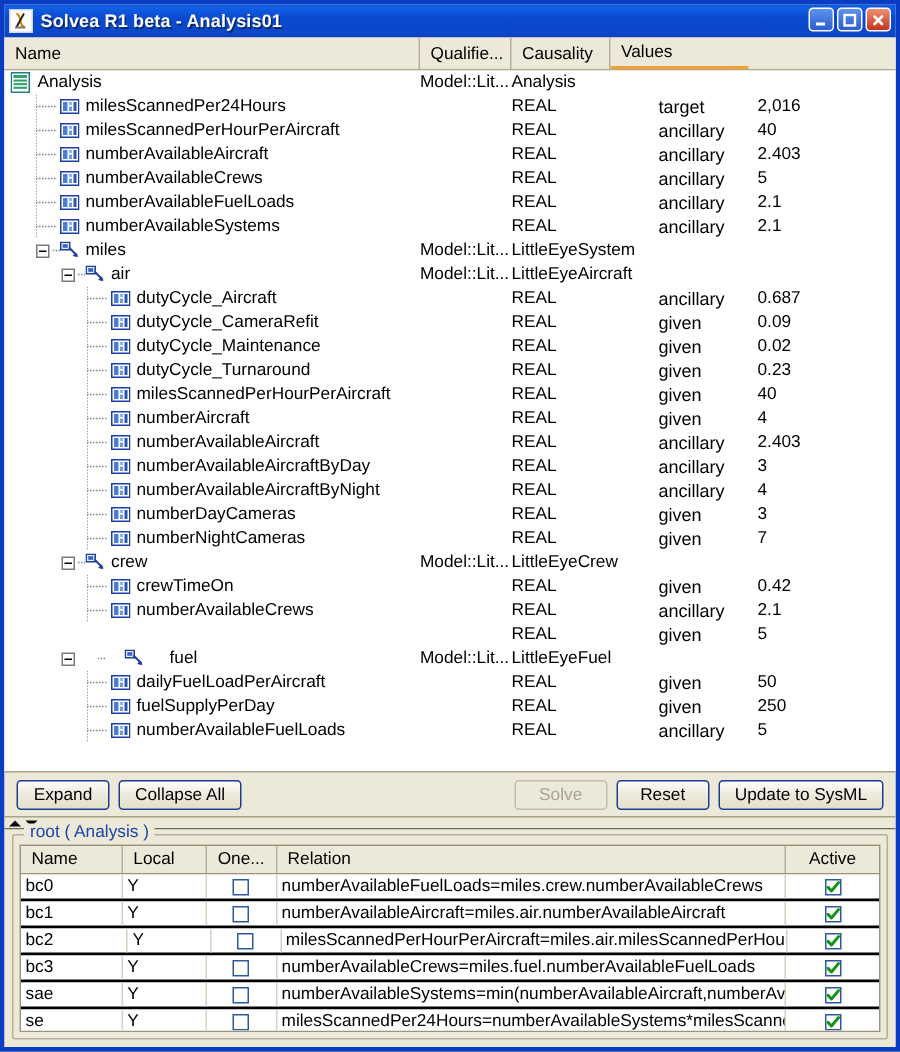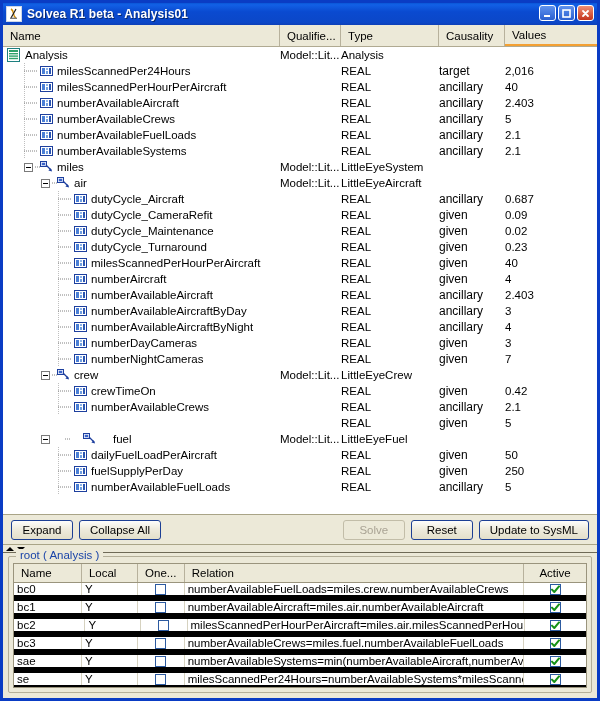--- a/index.html
+++ b/index.html
@@ -71,21 +71,21 @@
                 padding:3px 5px 5px 5px;display:flex;flex-direction:column;}
   .grp{flex:1 1 auto;border:1px solid #b4af99;border-radius:2px;position:relative;
        padding:6px 4px 4px 4px;box-sizing:border-box;display:flex;flex-direction:column;min-height:0;}
   .grp-title{position:absolute;top:-8px;left:7px;background:#ece9d8;padding:0 4px;
              font-size:11.5px;color:#1a44a8;white-space:nowrap;}
   .tbl{flex:1 1 auto;background:#fff;border:1px solid #9a947d;box-sizing:border-box;overflow:hidden;}
   .tbl-head{height:19px;display:flex;background:#ece9d8;border-bottom:1px solid #9a947d;box-sizing:border-box;}
   .tbl-head .th2{box-sizing:border-box;border-right:1px solid #b7b19c;display:flex;align-items:center;
                  padding-left:7px;font-size:11.5px;height:100%;white-space:nowrap;overflow:hidden;}
   .tbl-head .th2.ctr{justify-content:center;padding-left:0;}
-  .trow{height:18px;display:flex;border-bottom:6px solid #000000;box-sizing:border-box;background:#fff;justify-content:flex-end;}
+  .trow{height:18px;display:flex;border-bottom:2px solid #000000;box-sizing:border-box;background:#fff;}
   .td{box-sizing:border-box;border-right:1px solid #d6d2c0;display:flex;align-items:center;
       padding-left:3px;font-size:11.5px;height:100%;overflow:hidden;white-space:nowrap;}
   .td.ctr{justify-content:center;padding-left:0;}
   .chk{width:11px;height:11px;box-sizing:border-box;border:1px solid #2c5aa0;background:#fff;
        display:flex;align-items:center;justify-content:center;}
   .chk svg{display:block;}
 </style>
 </head>
 <body>
 
@@ -117,21 +117,20 @@
           <path d="M3 3 L8 8 M8 3 L3 8" stroke="#fff" stroke-width="1.8" stroke-linecap="round"></path>
         </svg>
       </div>
     </div>
   </div>
 
   <div class="top-panel">
     <div class="tree-header" id="tree-header">
         <div class="th" style="width: 277px;">Name</div>
         <div class="th" style="width: 61px;">Qualifie...</div>
-        <div class="th" style="width: 98px;">Type</div>
         <div class="th" style="width: 66px;">Causality</div>
         <div class="th last sorted" style="width: 92px;">Values</div>
       </div>
     <div class="tree-body" id="tree-body">
         <div class="row">
           <div class="c-name" style="width: 277px; padding-left: 4px;">
             <span class="icon-analysis"><svg width="13" height="14" viewBox="0 0 13 14">
                 <rect x="0.5" y="0.5" width="12" height="13" fill="#ffffff" stroke="#1d7f7f"></rect>
                 <rect x="2" y="2" width="9" height="2" fill="#2fa36b"></rect>
                 <rect x="2" y="5" width="9" height="1.4" fill="#2fa36b"></rect>

